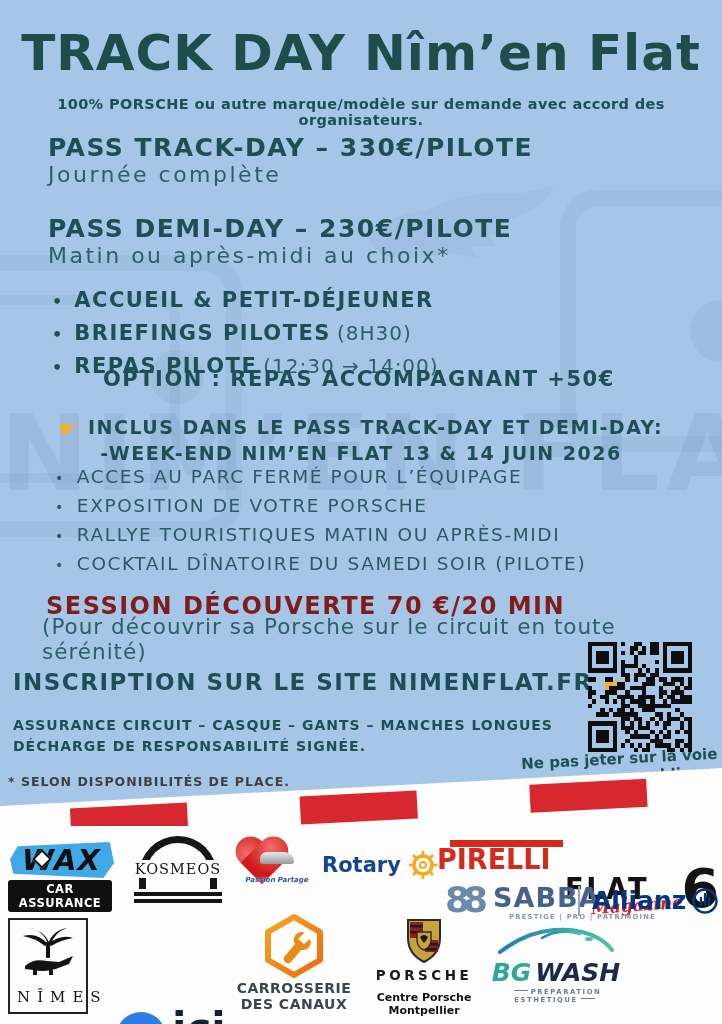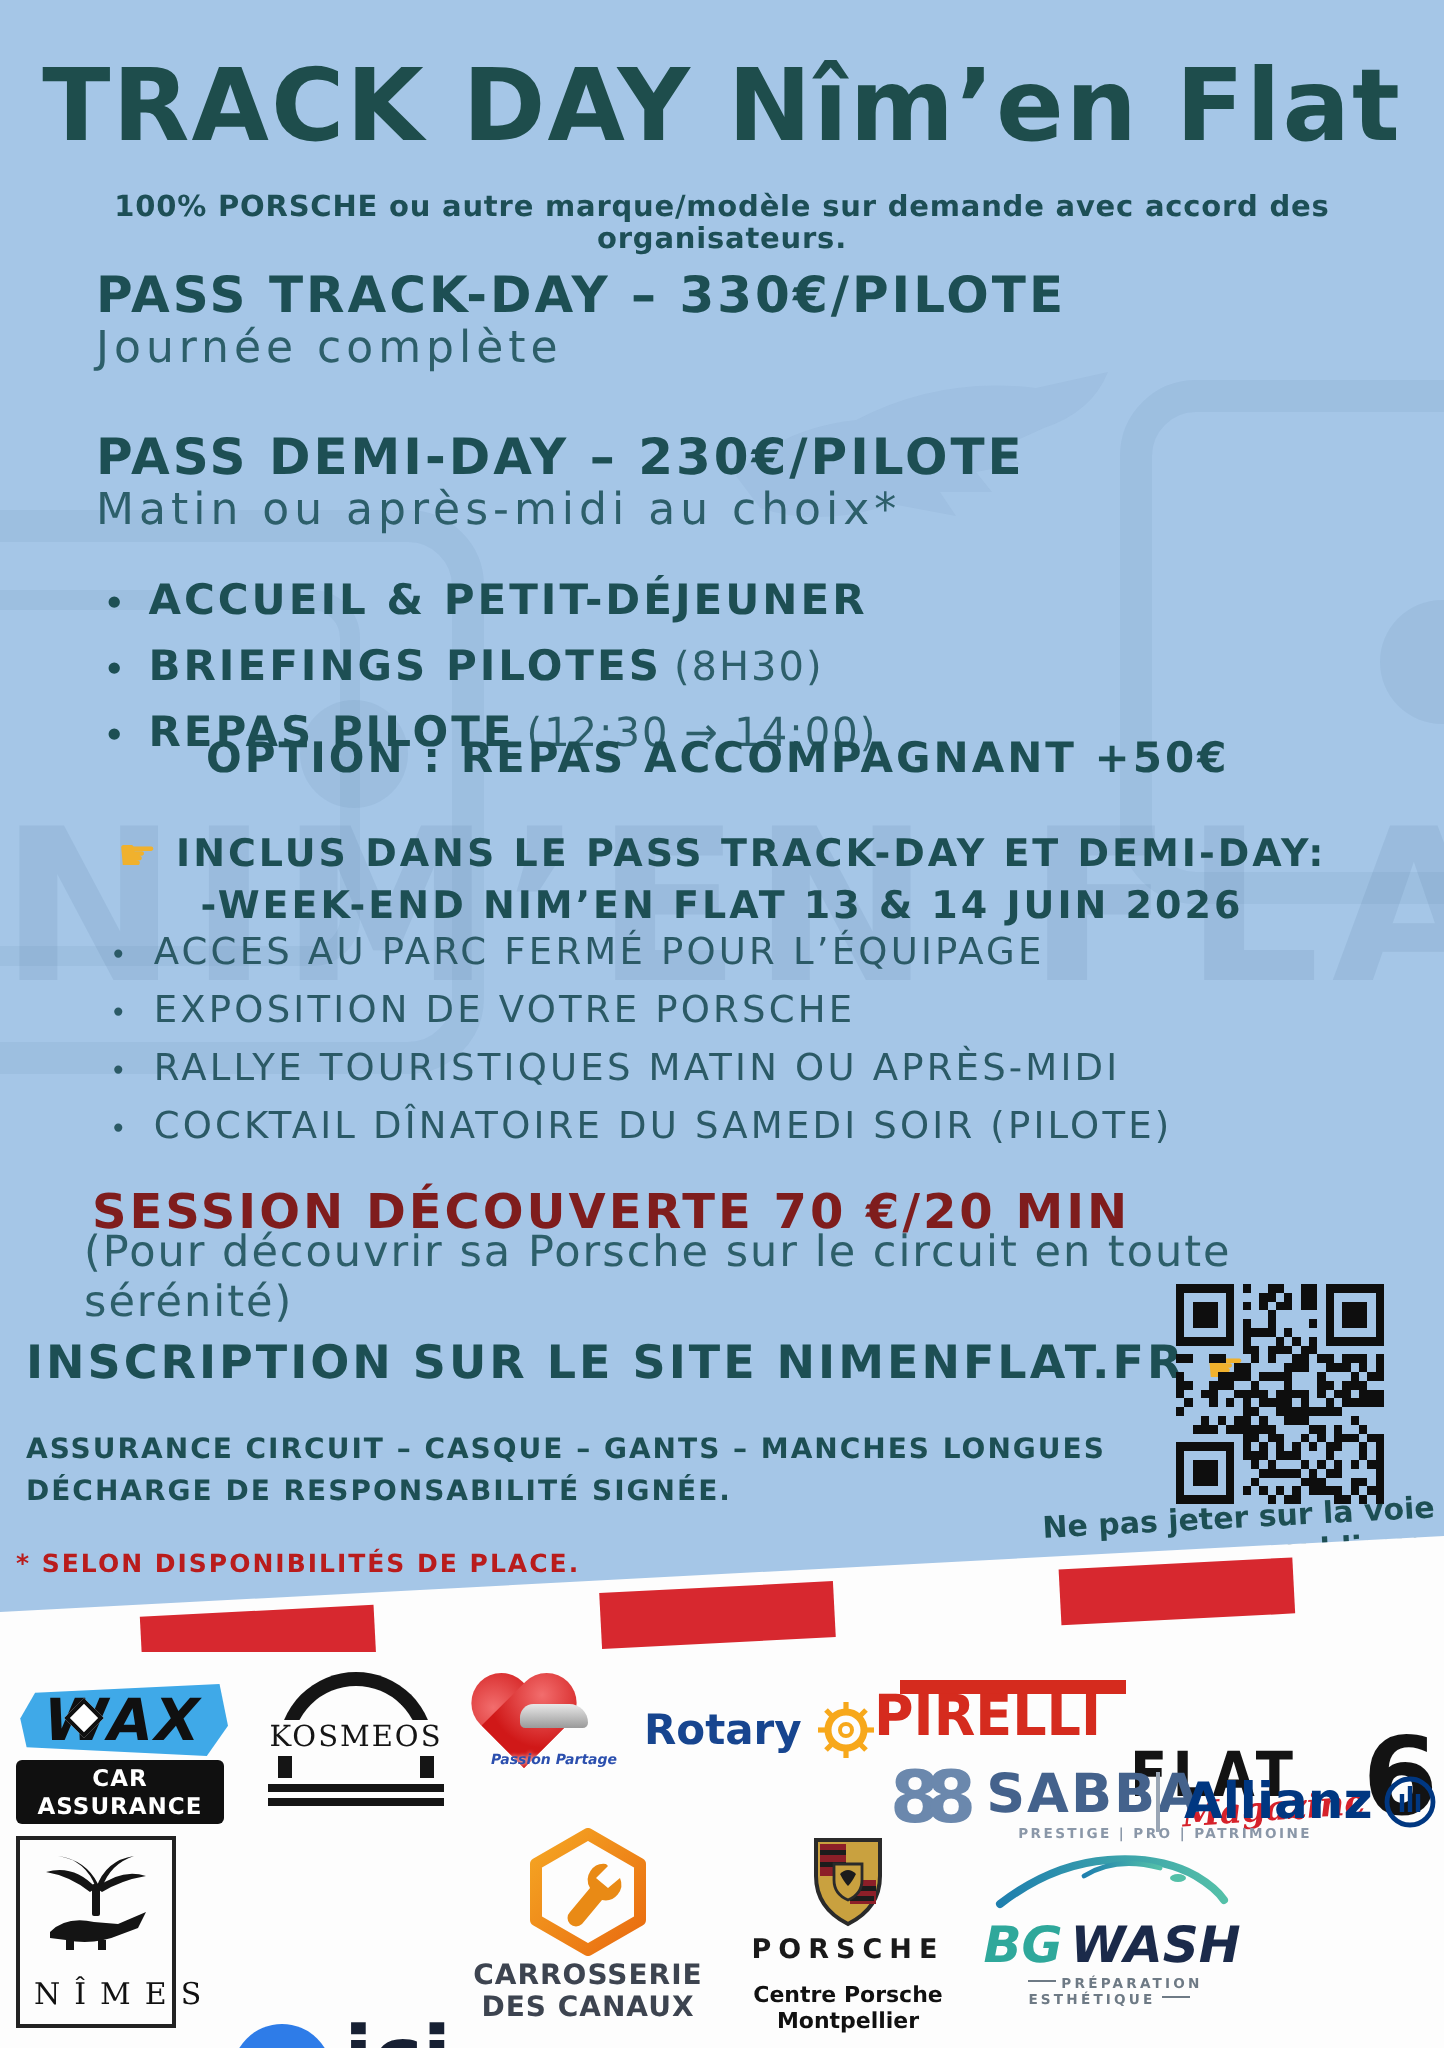--- a/index.html
+++ b/index.html
@@ -41,21 +41,21 @@
   .llist{position:absolute;left:55px;top:466px;margin:0;padding:0;list-style:none;}
   .llist li{margin:0 0 8px 0;color:#2b5a66;font-weight:500;font-size:18.5px;letter-spacing:1.6px;white-space:nowrap;}
   .llist .dot{font-size:14px;margin-right:12px;}
   
   .session-title{position:absolute;left:46px;top:592px;color:#7f1d1d;font-weight:800;font-size:24px;letter-spacing:1.5px;}
   .session-desc{position:absolute;left:42px;top:614px;color:#2d5f6a;font-weight:400;font-size:21.5px;letter-spacing:1px;}
   
   .inscription{position:absolute;left:13px;top:669px;color:#1d4f54;font-weight:800;font-size:23px;letter-spacing:1.5px;}
   .reqs{position:absolute;left:13px;top:715px;color:#1d4f54;font-weight:700;font-size:14px;
         letter-spacing:1px;line-height:21px;}
-  .footnote{position:absolute;left:8px;top:774px;color:#b91c1c;font-weight:700;font-size:12.5px;letter-spacing:1px;}
+  .footnote{position:absolute;left:8px;top:774px;color:#404040;font-weight:700;font-size:12.5px;letter-spacing:1px;}
   .no-litter{position:absolute;left:438px;top:752px;width:280px;text-align:right;color:#1d4f54;
              font-weight:700;font-size:15px;transform:rotate(-3deg);}
   .qr{position:absolute;left:588px;top:642px;width:104px;height:110px;}
   
   .kerb{position:absolute;left:0;top:812px;width:780px;height:34px;transform:rotate(-2.95deg);
         transform-origin:0 0;}
   .kerb .block{position:absolute;top:0;height:28px;width:117px;background:#d7282f;}
   
   .logos{position:absolute;left:0;top:826px;width:722px;height:198px;background:#fdfdfd;}
   .logo{position:absolute;}

